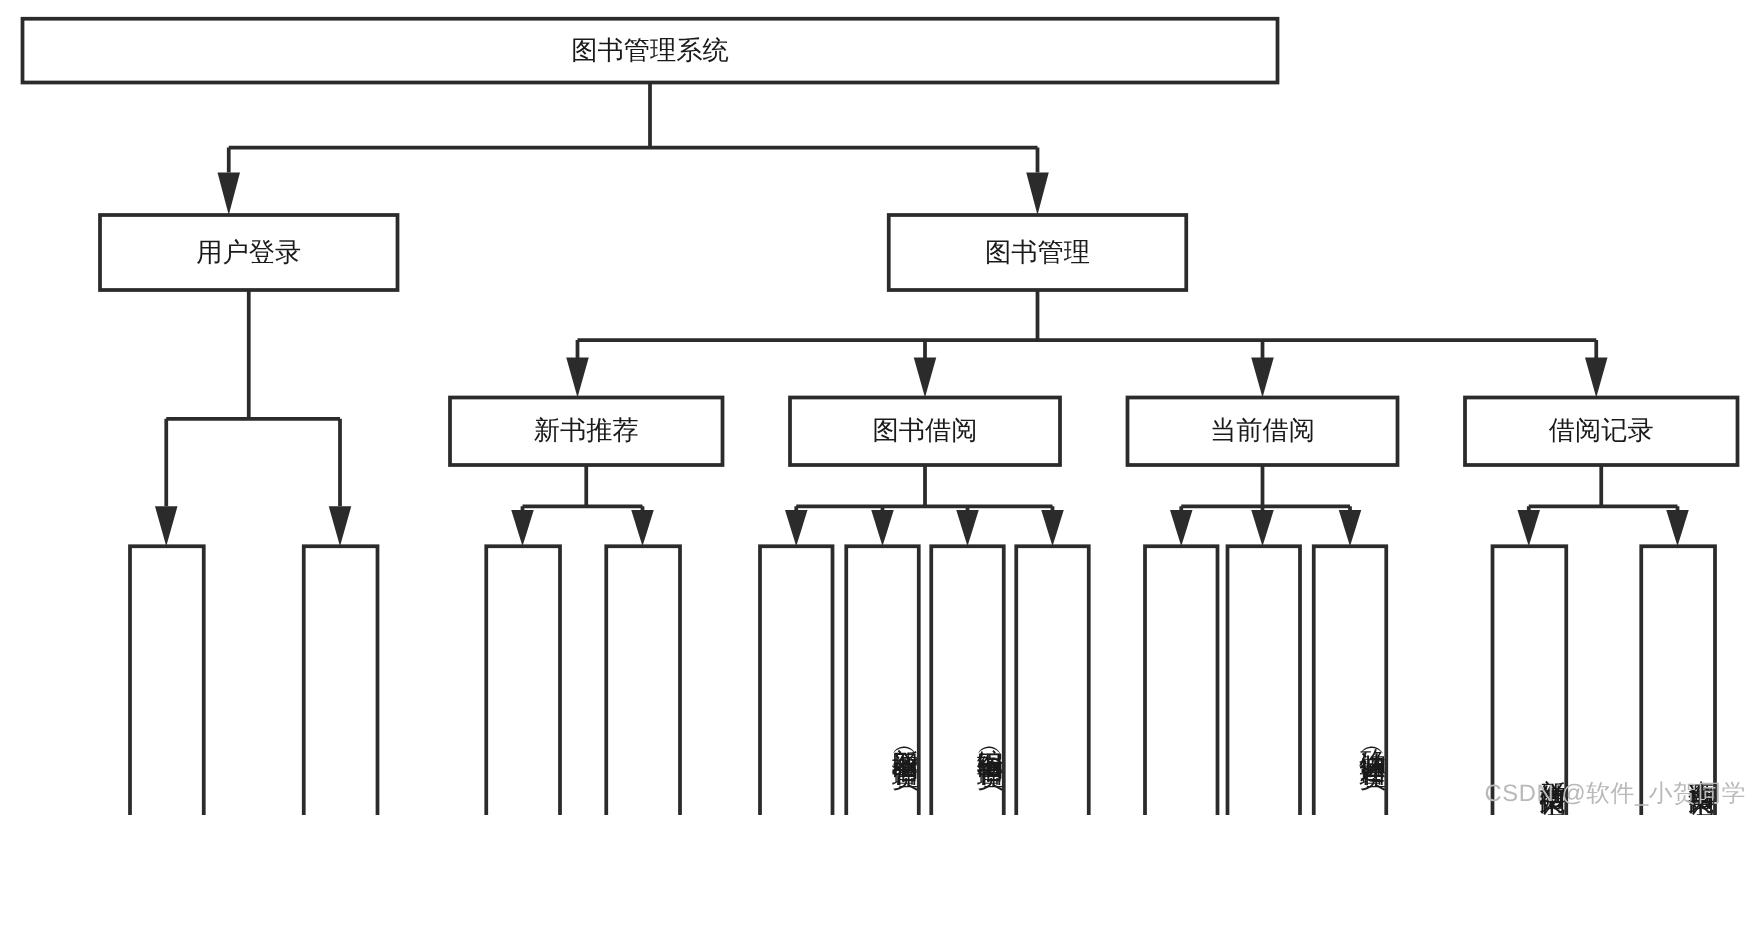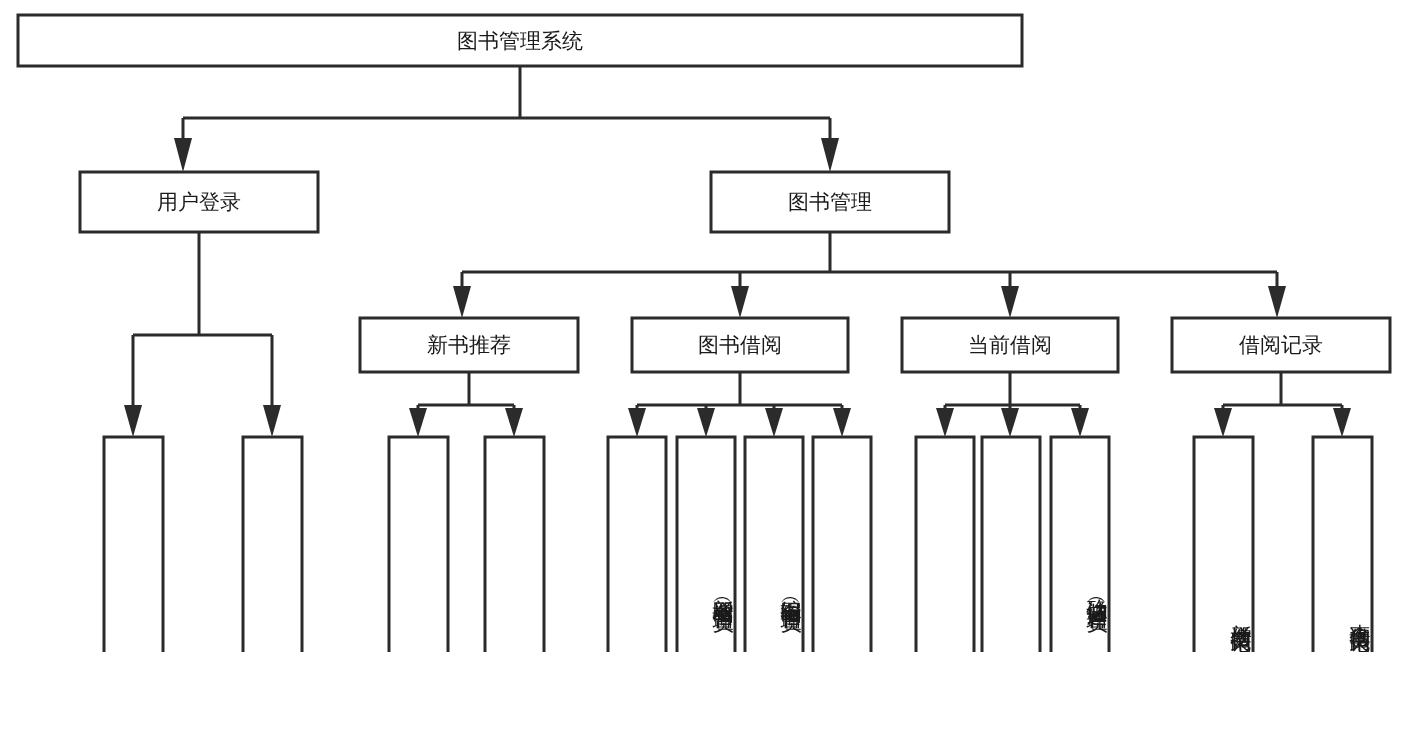--- a/index.html
+++ b/index.html
@@ -184,13 +184,14 @@
   <div class="vlabel" style="left:745px; top:437px; width:58px; height:296px; padding-top:6px;">编辑图书（管理员）</div>
   <div class="vlabel" style="left:813px; top:437px; width:58px; height:296px; padding-top:60px;">借阅图书</div>
 
   <div class="vlabel" style="left:916px; top:437px; width:58px; height:296px; padding-top:60px;">查询图书</div>
   <div class="vlabel" style="left:982px; top:437px; width:58px; height:296px; padding-top:60px;">归还图书</div>
   <div class="vlabel" style="left:1051px; top:437px; width:58px; height:296px; padding-top:6px;">确认归还（管理员）</div>
 
   <div class="vlabel" style="left:1194px; top:437px; width:59px; height:296px; padding-top:28px;">新增借阅记录</div>
   <div class="vlabel" style="left:1313px; top:437px; width:59px; height:296px; padding-top:28px;">查询借阅记录</div>
 
+  <div class="watermark">CSDN @软件_小贺同学</div>
 </div>
 
 </body></html>

